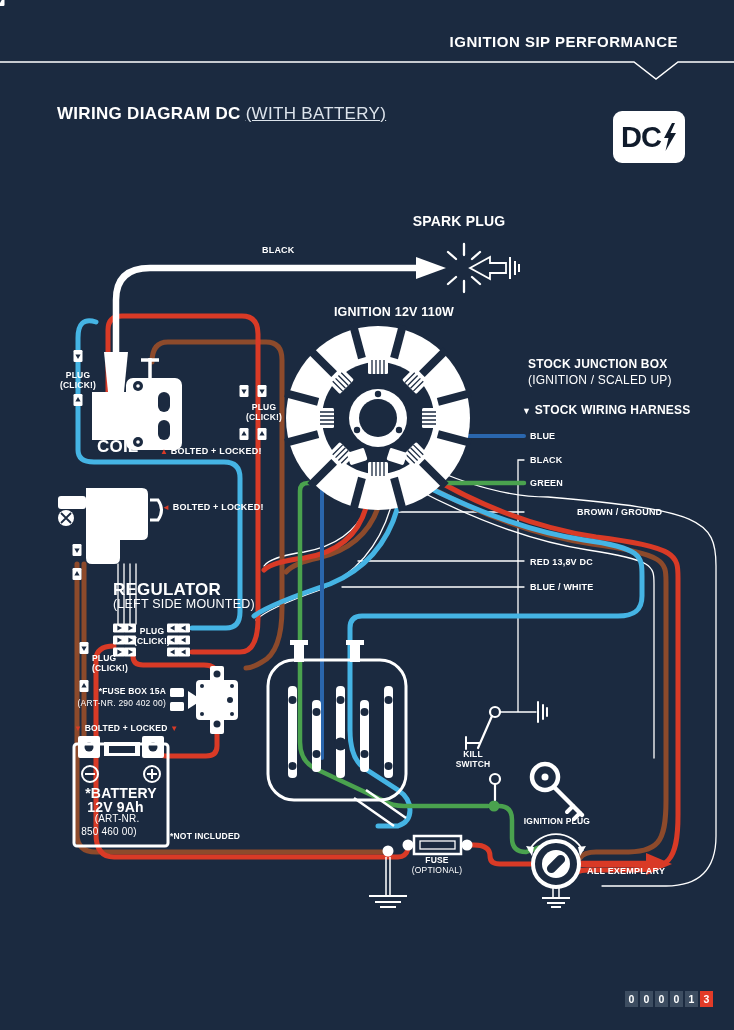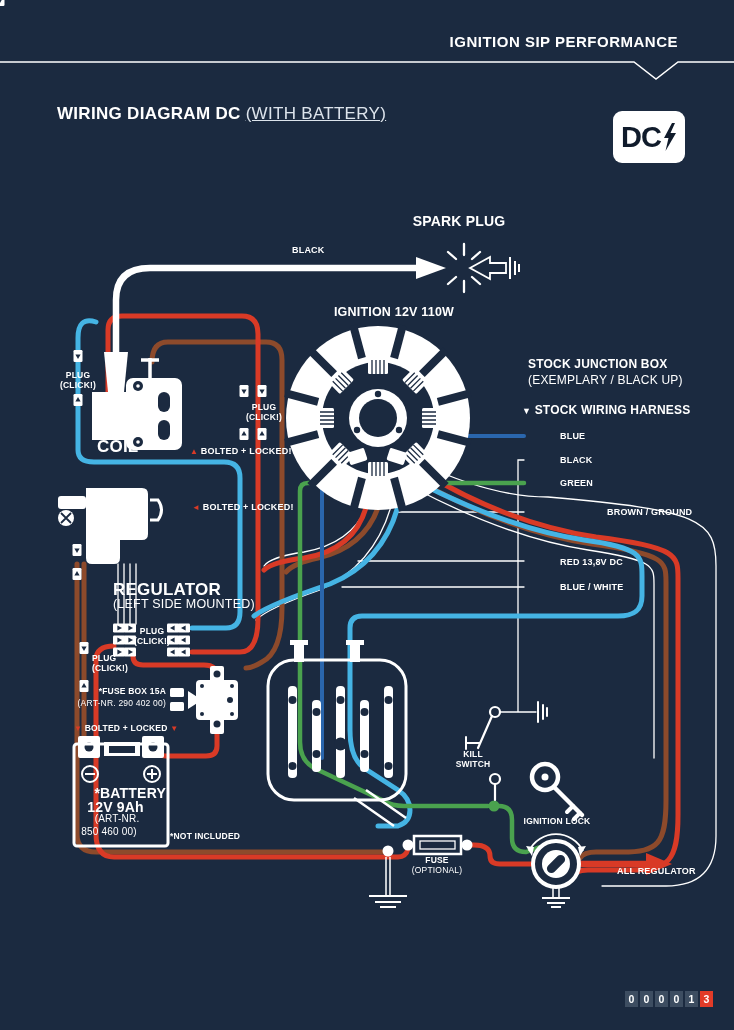--- a/index.html
+++ b/index.html
@@ -15,21 +15,21 @@
   .brand{font-size:15px;letter-spacing:.5px;}
   .title-main{font-size:17px;letter-spacing:.3px;}
   .title-sub{font-weight:normal;color:#dde4ec;text-decoration:underline;}
   .logo{position:absolute;left:613px;top:111px;width:72px;height:52px;background:#ffffff;border-radius:9px;
         display:flex;align-items:center;justify-content:center;gap:1px;}
   .logo span{color:#101b2b;font-size:29px;font-weight:bold;letter-spacing:-1px;}
   .counter{position:absolute;left:625px;top:991px;display:flex;gap:2px;}
   .counter .digit{width:13px;height:16px;background:#3d4d61;color:#fff;font-size:10.5px;font-weight:bold;
         display:flex;align-items:center;justify-content:center;}
   .counter .digit.active{background:#e23b28;}
-  .s8{font-size:8.5px;} .s9{font-size:9px;margin-left:30px;} .s10{font-size:10px;} .s11{font-size:14px;}
+  .s8{font-size:8.5px;} .s9{font-size:9px;} .s10{font-size:10px;} .s11{font-size:14px;}
   .s12{font-size:12px;} .s125{font-size:12.5px;} .s13{font-size:17px;}
 </style>
 </head>
 <body>
 
 <svg class="layer" width="734" height="1030" viewBox="0 0 734 1030">
 
   <path d="M0,62 H634 L656,79 L678,62 H734" stroke="#ffffff" stroke-width="1.5" fill="none"></path>
 
   <g stroke="#ffffff" stroke-width="1.3" fill="none" stroke-linecap="round">
@@ -309,21 +309,21 @@
 <div class="lbl s9" style="left:160px;top:446px;">
   <span class="red-tri">▲</span>
   <span>BOLTED + LOCKED!</span>
 </div>
 <div class="lbl s9" style="left:162px;top:502px;">
   <span class="red-tri">◄</span>
   <span>BOLTED + LOCKED!</span>
 </div>
 
 <div class="lbl s12" style="left:528px;top:358px;">STOCK JUNCTION BOX</div>
-<div class="lbl s12 thin" style="left:528px;top:374px;">(EXEMPLARY / BLACK UP)</div>
+<div class="lbl s12 thin" style="left:528px;top:374px;">(IGNITION / SCALED UP)</div>
 <div class="lbl s12" style="left:522px;top:404px;">
   <span class="wht-tri">▼</span>
   <span>STOCK WIRING HARNESS</span>
 </div>
 
 <div class="lbl s9" style="left:530px;top:431px;">BLUE</div>
 <div class="lbl s9" style="left:530px;top:455px;">BLACK</div>
 <div class="lbl s9" style="left:530px;top:478px;">GREEN</div>
 <div class="lbl s9" style="left:530px;top:507px;padding-left:47px;">BROWN / GROUND</div>
 <div class="lbl s9" style="left:530px;top:557px;">RED 13,8V DC</div>
@@ -343,34 +343,34 @@
 
 <div class="lbl s8 rt" style="left:76px;top:687px;width:90px;">*FUSE BOX 15A</div>
 <div class="lbl s8 rt thin" style="left:76px;top:699px;width:90px;">(ART-NR. 290 402 00)</div>
 
 <div class="lbl s8 ctr" style="left:74px;top:724px;width:94px;">
   <span class="red-tri">▼</span>
   <span>BOLTED + LOCKED</span>
   <span class="red-tri">▼</span>
 </div>
 
-<div class="lbl s11 ctr" style="left:76px;top:785px;width:90px;text-align:right;">*BATTERY</div>
+<div class="lbl s11 ctr" style="left:76px;top:785px;width:90px;">*BATTERY</div>
 <div class="lbl s11 ctr" style="left:76px;top:799px;width:79px;">12V 9Ah</div>
 <div class="lbl s10 ctr thin" style="left:76px;top:813px;width:82px;">(ART-NR.</div>
 <div class="lbl s10 ctr thin" style="left:64px;top:826px;width:90px;">850 460 00)</div>
 
 <div class="lbl s8" style="left:170px;top:832px;">*NOT INCLUDED</div>
 
 <div class="lbl s8 ctr" style="left:451px;top:750px;width:44px;">
   <div>KILL</div>
   <div>SWITCH</div>
 </div>
 
-<div class="lbl s8 ctr" style="left:517px;top:817px;width:80px;">IGNITION LOCK</div>
-<div class="lbl s9" style="left:587px;top:866px;">ALL REGULATOR</div>
+<div class="lbl s8 ctr" style="left:517px;top:817px;width:80px;">IGNITION PLUG</div>
+<div class="lbl s9" style="left:587px;top:866px;">ALL EXEMPLARY</div>
 
 <div class="lbl s8 ctr" style="left:407px;top:856px;width:60px;">
   <div>FUSE</div>
   <div class="thin">(OPTIONAL)</div>
 </div>
 
 <div class="counter">
   <div class="digit">0</div>
   <div class="digit">0</div>
   <div class="digit">0</div>

